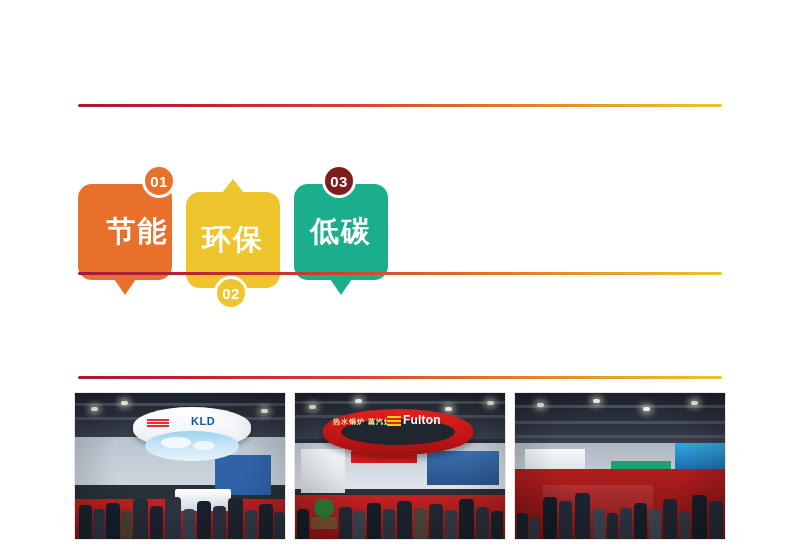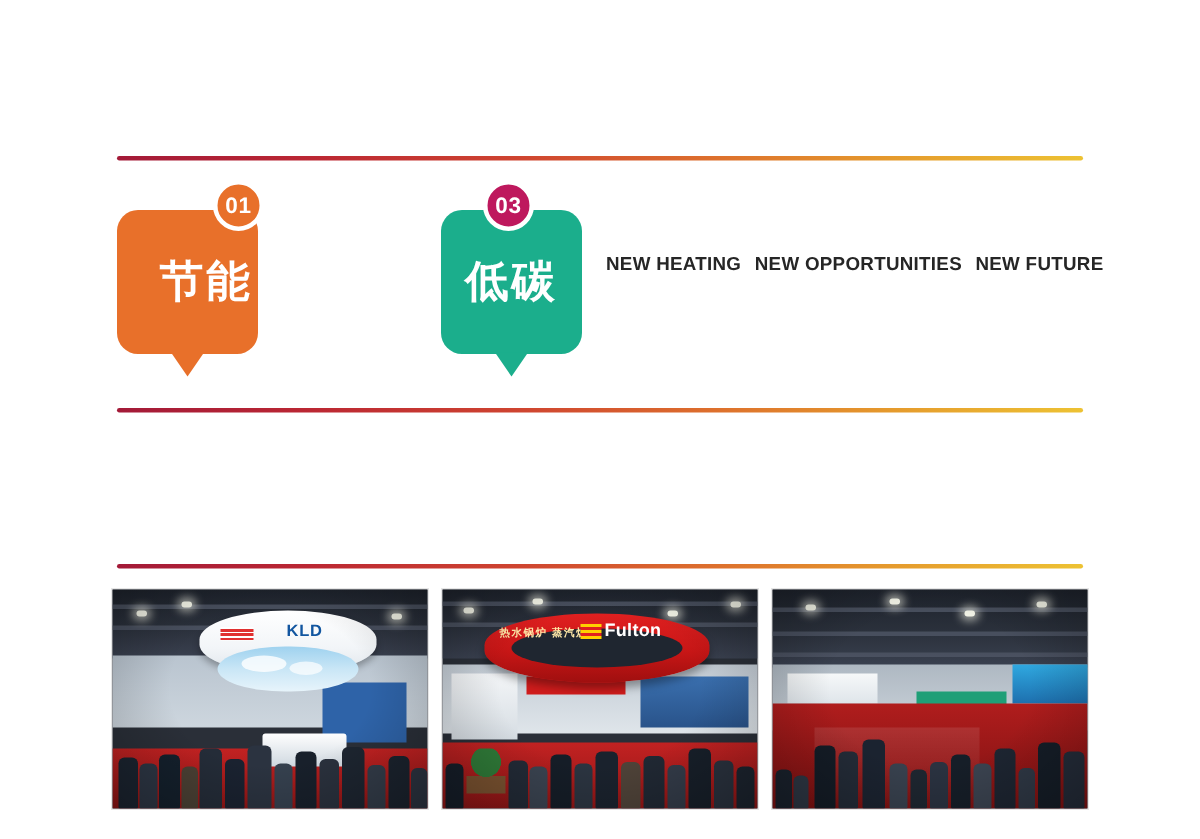--- a/index.html
+++ b/index.html
@@ -43,21 +43,21 @@
 
   
   .divider{
     position:absolute;left:78px;width:644px;height:3px;
     background:linear-gradient(90deg,#a31a38 0%,#bb2733 20%,#cf4530 42%,#dd702d 62%,#e59a2d 80%,#edc233 100%);
     border-radius:2px;
   }
 
   
   .cards{position:absolute;left:78px;top:118px;width:330px;height:140px;}
-  .card{position:absolute;width:94px;}
+  .card{position:absolute;width:94px;margin-top:44px;}
   .card-body{
     width:94px;border-radius:14px;
     display:flex;align-items:center;justify-content:center;
     color:#ffffff;font-size:29px;font-weight:bold;letter-spacing:2px;
     box-sizing:border-box;
   }
   .card .tail{
     position:absolute;width:0;height:0;
     border-left:11px solid transparent;border-right:11px solid transparent;
   }
@@ -82,21 +82,21 @@
     position:absolute;left:36px;top:-13px;width:0;height:0;
     border-left:11px solid transparent;border-right:11px solid transparent;
     border-bottom:14px solid #efc52d;
   }
   #card2 .num-badge{background:#efc52d;left:28px;bottom:-22px;}
 
   
   #card3{left:216px;top:22px;}
   #card3 .card-body{height:96px;background:#1bae8c;}
   #card3 .tail{left:36px;bottom:-15px;border-top:16px solid #1bae8c;}
-  #card3 .num-badge{background:#be185d;left:28px;top:-20px;}
+  #card3 .num-badge{background:#7f1d1d;left:28px;top:-20px;}
 
   
   .slogan{position:absolute;left:404px;top:166px;}
   .slogan-cn{
     font-size:31px;font-weight:bold;color:#1b1b1b;letter-spacing:0px;
     white-space:nowrap;line-height:36px;
   }
   .slogan-cn span{margin-right:12px;}
   .slogan-cn span:last-child{margin-right:0;}
   .slogan-en{
@@ -195,33 +195,35 @@
   <div class="divider" style="top:104px;"></div>
 
   <div class="cards">
 
     <div class="card" id="card1">
       <div class="num-badge">01</div>
       <div class="card-body">节能</div>
       <div class="tail"></div>
     </div>
 
+    <div class="card" id="card2">
+      <div class="notch"></div>
+      <div class="card-body">环保</div>
+      <div class="num-badge">02</div>
+    </div>
 
     <div class="card" id="card3">
       <div class="num-badge">03</div>
       <div class="card-body">低碳</div>
       <div class="tail"></div>
     </div>
 
   </div>
 
   <div class="slogan">
-    <div class="slogan-en">
-      <span>NEW HEATING</span><span>NEW OPPORTUNITIES</span><span>NEW FUTURE</span>
-    </div>
   </div>
 
   <div class="divider" style="top:272px;"></div>
 
 
   <div class="divider" style="top:376px;"></div>
 
   <div class="photos">
 
     <div class="photo" id="p1">

